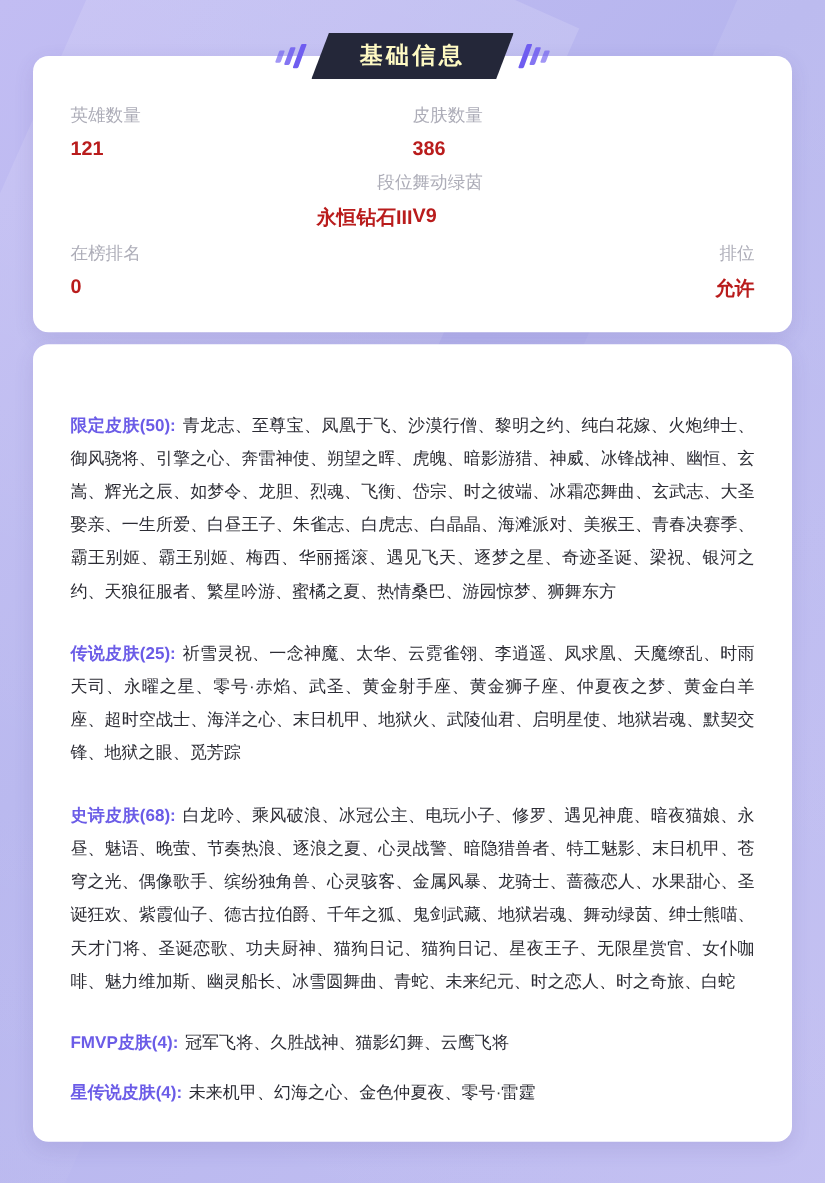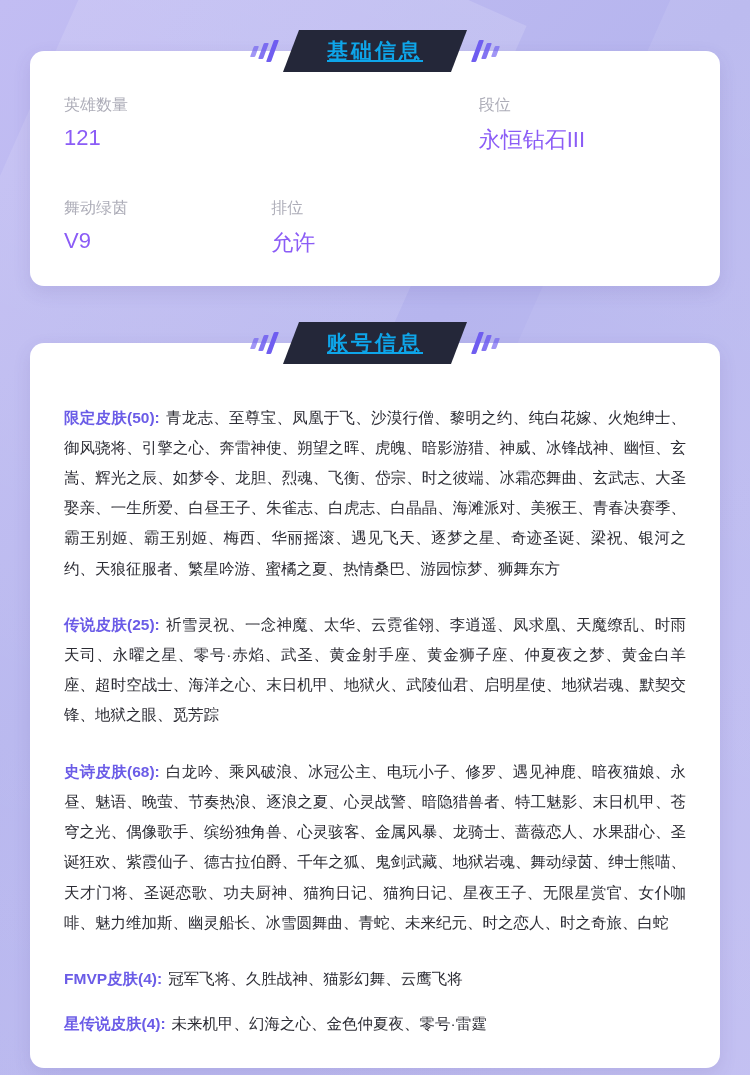--- a/index.html
+++ b/index.html
@@ -54,28 +54,27 @@
     position: relative;
     display: flex;
     justify-content: center;
     align-items: center;
     height: 46px;
     z-index: 3;
   }
   .banner {
     position: relative;
     background: #242739;
-    color: #0ea5e9;
+    color: #fef9c3;
     font-size: 21px;
     font-weight: bold;
     letter-spacing: 3px;
     padding: 10px 44px 11px 44px;
     clip-path: polygon(16px 0, 100% 0, calc(100% - 16px) 100%, 0% 100%);
     line-height: 1;
-    text-decoration: underline;
   }
   .slash-group {
     display: flex;
     gap: 4px;
     align-items: center;
     height: 26px;
   }
   .slash-group.left { margin-right: 8px; }
   .slash-group.right { margin-left: 8px; }
   .slash {
@@ -95,37 +94,37 @@
     background: #ffffff;
     border-radius: 14px;
     box-shadow: 0 6px 18px rgba(70,60,140,.12);
     padding: 44px 34px 28px 34px;
     z-index: 1;
   }
 
   
   .stats-grid {
     display: grid;
-    grid-template-columns: 1fr 1fr 1fr;
-    row-gap: 43px;
+    grid-template-columns: 1fr 1fr;
+    row-gap: 10px;
   }
   .stat {
     display: flex;
     flex-direction: column;
   }
-  .stat.right { align-items: flex-start; text-align: right; }
+  .stat.right { align-items: flex-end; text-align: right; }
   .stat-label {
     color: #adadb8;
     font-size: 16px;
     margin-bottom: 9px;
   }
   .stat-value {
-    color: #8b5cf6;
-    font-size: 22px;
-    font-weight: normal;
+    color: #b91c1c;
+    font-size: 18px;
+    font-weight: bold;
   }
 
   
   .skin-block {
     margin-bottom: 26px;
     line-height: 1.95;
     font-size: 15.5px;
     color: #2c2c34;
     text-align: justify;
   }
@@ -160,56 +159,49 @@
 
     <div class="card">
       <div class="stats-grid">
 
         <div class="stat">
           <span class="stat-label">英雄数量</span>
           <span class="stat-value">121</span>
         </div>
 
         <div class="stat">
+          <span class="stat-label">皮肤数量</span>
+          <span class="stat-value">386</span>
         </div>
 
         <div class="stat right">
           <span class="stat-label">段位</span>
           <span class="stat-value">永恒钻石III</span>
         </div>
 
         <div class="stat">
           <span class="stat-label">舞动绿茵</span>
           <span class="stat-value">V9</span>
         </div>
 
+        <div class="stat">
+          <span class="stat-label">在榜排名</span>
+          <span class="stat-value">0</span>
+        </div>
 
         <div class="stat right">
           <span class="stat-label">排位</span>
           <span class="stat-value">允许</span>
         </div>
 
       </div>
     </div>
   </div>
 
   <div class="section">
-    <div class="banner-wrap">
-      <span class="slash-group left">
-        <span class="slash s3"></span>
-          <span class="slash s2"></span>
-          <span class="slash"></span>
-      </span>
-      <span class="banner">账号信息</span>
-      <span class="slash-group right">
-        <span class="slash"></span>
-          <span class="slash s2"></span>
-          <span class="slash s3"></span>
-      </span>
-    </div>
 
     <div class="card">
 
       <p class="skin-block">
         <span class="skin-title">限定皮肤(50):</span><span>青龙志、至尊宝、凤凰于飞、沙漠行僧、黎明之约、纯白花嫁、火炮绅士、御风骁将、引擎之心、奔雷神使、朔望之晖、虎魄、暗影游猎、神威、冰锋战神、幽恒、玄嵩、辉光之辰、如梦令、龙胆、烈魂、飞衡、岱宗、时之彼端、冰霜恋舞曲、玄武志、大圣娶亲、一生所爱、白昼王子、朱雀志、白虎志、白晶晶、海滩派对、美猴王、青春决赛季、霸王别姬、霸王别姬、梅西、华丽摇滚、遇见飞天、逐梦之星、奇迹圣诞、梁祝、银河之约、天狼征服者、繁星吟游、蜜橘之夏、热情桑巴、游园惊梦、狮舞东方</span>
       </p>
 
       <p class="skin-block">
         <span class="skin-title">传说皮肤(25):</span><span>祈雪灵祝、一念神魔、太华、云霓雀翎、李逍遥、凤求凰、天魔缭乱、时雨天司、永曜之星、零号·赤焰、武圣、黄金射手座、黄金狮子座、仲夏夜之梦、黄金白羊座、超时空战士、海洋之心、末日机甲、地狱火、武陵仙君、启明星使、地狱岩魂、默契交锋、地狱之眼、觅芳踪</span>
       </p>

